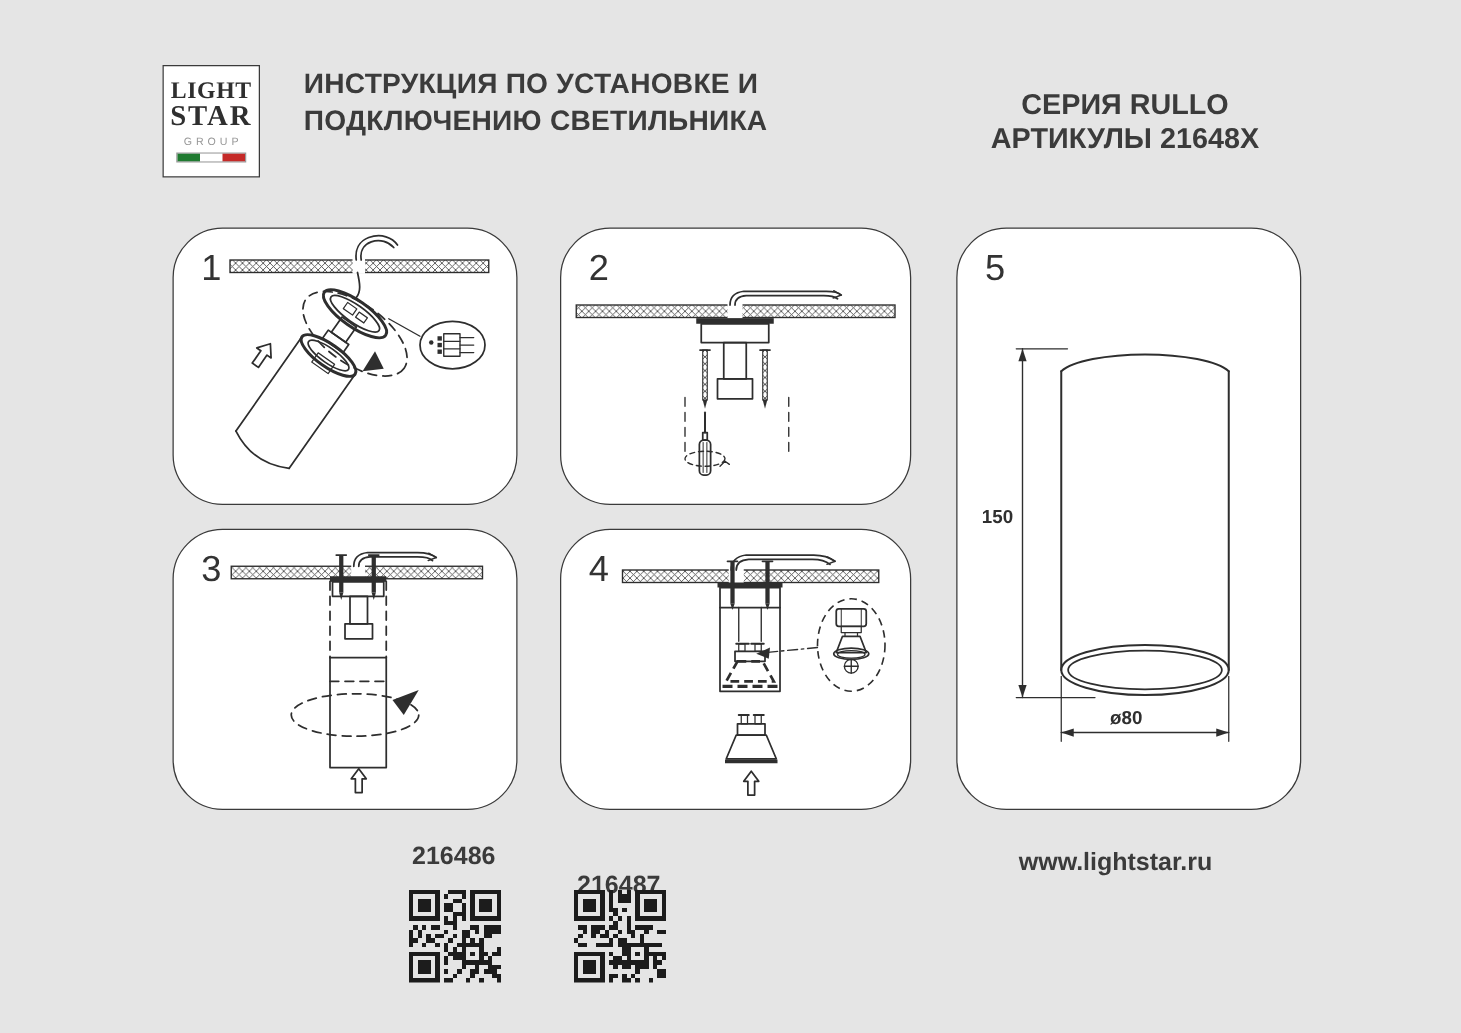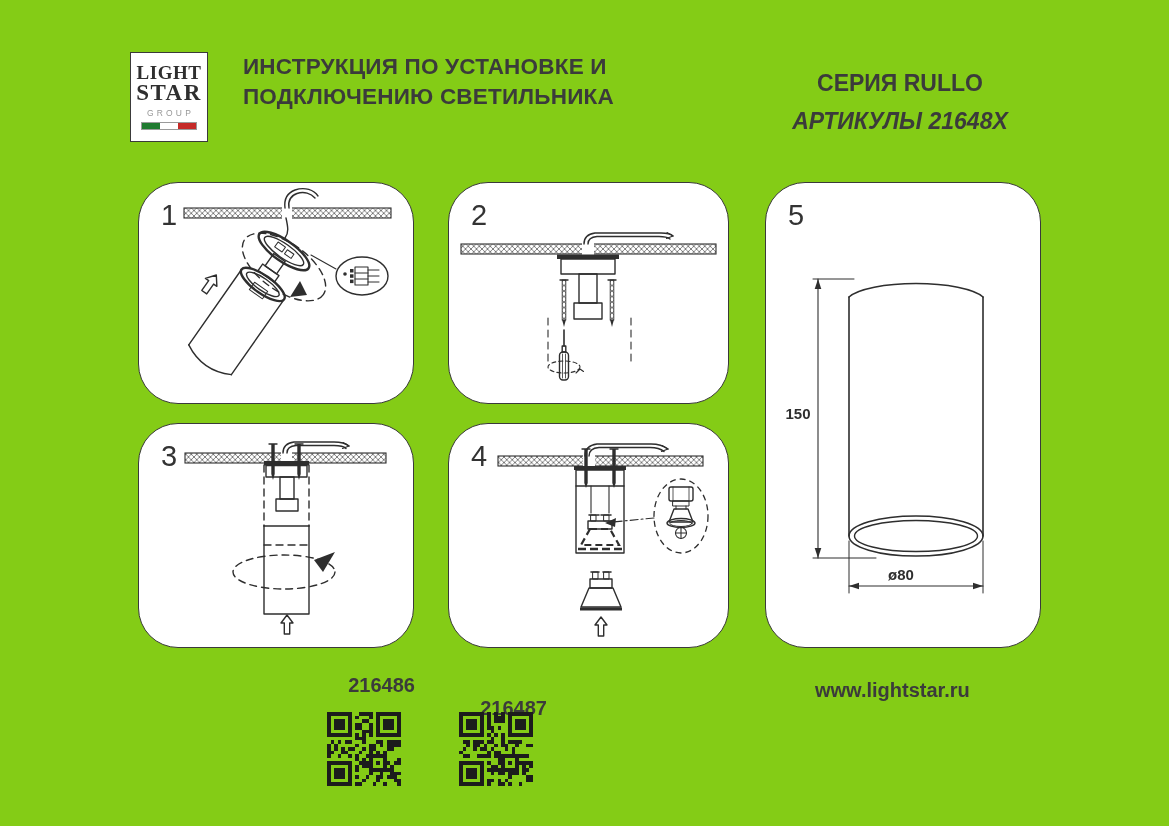--- a/index.html
+++ b/index.html
@@ -1,36 +1,36 @@
 <!DOCTYPE html>
 <html><head>
 <meta charset="utf-8">
 <style>
   html,body{margin:0;padding:0;background:#fff;}
-  .sheet{position:relative;width:1169px;height:826px;background:#84cc16;overflow:hidden;
+  .sheet{position:relative;width:1169px;height:826px;background:#e5e5e5;overflow:hidden;
          font-family:"Liberation Sans",sans-serif;color:#3b3b3b;}
 
   
   .logo-box{position:absolute;left:130px;top:52px;width:76px;height:88px;border:1.5px solid #3a3a3a;
             display:flex;flex-direction:column;align-items:center;justify-content:center;
             font-family:"Liberation Serif",serif;background:#fff;}
   .logo-light{font-size:19px;font-weight:700;letter-spacing:.5px;line-height:18px;color:#2f2f2f;}
   .logo-star{font-size:23px;font-weight:700;letter-spacing:1.5px;line-height:21px;color:#2f2f2f;}
   .logo-group{font-family:"Liberation Sans",sans-serif;font-size:8.5px;color:#979797;
               letter-spacing:3.2px;line-height:12px;margin:4px 0 3px 3px;}
   .logo-flag{width:54px;height:6px;border:1px solid #9a9a9a;display:flex;}
   .logo-flag span{flex:1;}
   .fg{background:#1f7a30;} .fw{background:#ffffff;} .fr{background:#c52a28;}
 
   
   .title{position:absolute;left:243px;top:52px;font-size:22.5px;font-weight:700;line-height:30px;
          letter-spacing:.2px;color:#3b3b3b;}
   .series-block{position:absolute;left:765px;top:70px;width:270px;text-align:center;}
   .series{font-size:23px;font-weight:700;}
-  .articles{font-size:23px;font-weight:700;margin-top:11px;font-style:italic;}
+  .articles{font-size:23px;font-weight:700;}
 
   
   .panel{position:absolute;border:1.6px solid #3a3a3a;border-radius:40px;background:#fff;}
   .panel svg{position:absolute;left:0;top:0;width:100%;height:100%;}
   .num{position:absolute;left:22px;top:16px;font-size:29px;font-weight:400;color:#333;z-index:2;}
   .p1{left:138px;top:182px;width:274px;height:220px;}
   .p2{left:448px;top:182px;width:279px;height:220px;}
   .p3{left:138px;top:423px;width:274px;height:223px;}
   .p4{left:448px;top:423px;width:279px;height:223px;}
   .p5{left:765px;top:182px;width:274px;height:464px;}
@@ -39,21 +39,21 @@
   .dim-h{left:14px;top:222px;width:36px;}
   .dim-d{left:95px;top:383px;width:80px;}
 
   
   .s{stroke:#2e2e2e;fill:none;stroke-width:1.4;stroke-linecap:round;stroke-linejoin:round;}
   .f{fill:#2e2e2e;stroke:none;}
   .d{stroke-dasharray:7 5;}
   .dd{stroke-dasharray:8 3 2 3;}
 
   
-  .article-code{position:absolute;width:104px;font-size:20px;font-weight:700;text-align:right;color:#3b3b3b;}
+  .article-code{position:absolute;width:104px;font-size:20px;font-weight:700;text-align:center;color:#3b3b3b;}
   .a1{left:311px;top:674px;} .a2{left:443px;top:697px;}
   .qr{position:absolute;width:74px;height:74px;top:712px;}
   .q1{left:327px;} .q2{left:459px;}
   .website{position:absolute;left:815px;top:679px;font-size:20px;font-weight:700;color:#3b3b3b;}
 </style>
 </head>
 <body>
 
 <div class="sheet">
 

